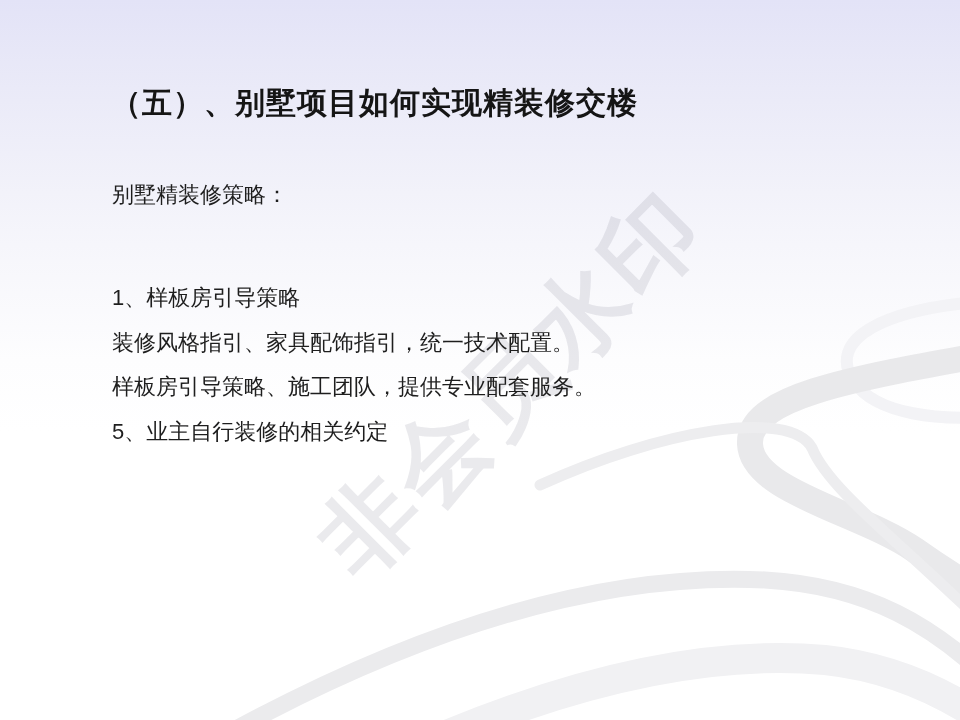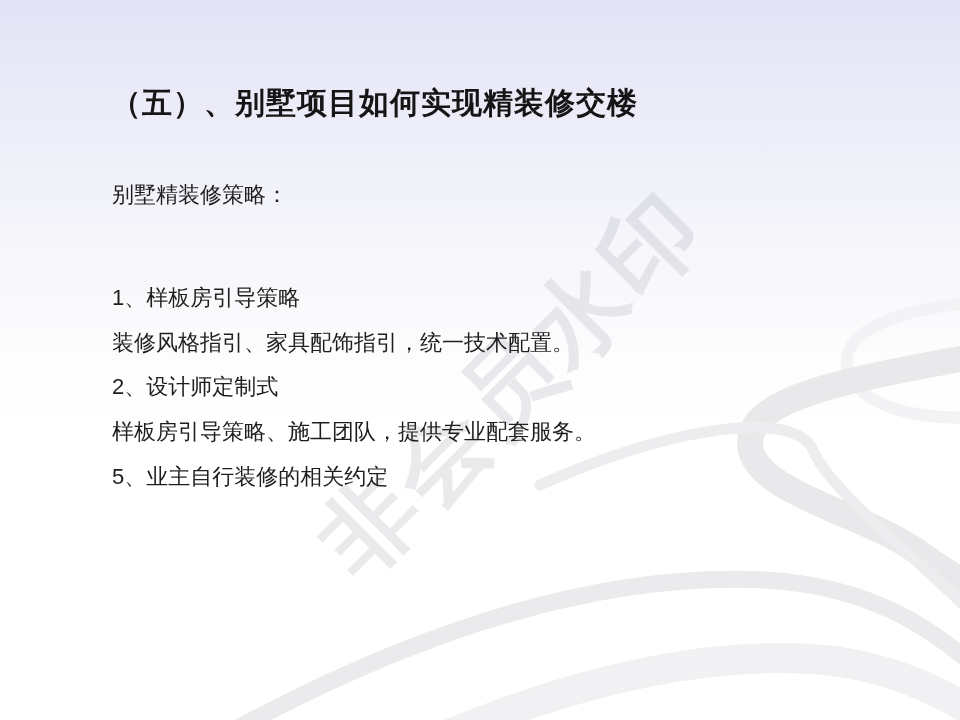--- a/index.html
+++ b/index.html
@@ -87,18 +87,17 @@
 
   <div class="watermark">非会员水印</div>
 
   <h1 class="title">（五）、别墅项目如何实现精装修交楼</h1>
 
   <div class="intro">别墅精装修策略：</div>
 
   <div class="body-lines">
     <div class="body-line">1、样板房引导策略</div>
     <div class="body-line">装修风格指引、家具配饰指引，统一技术配置。</div>
-    <div class="body-line">2、设计师定制式</div>
     <div class="body-line">样板房引导策略、施工团队，提供专业配套服务。</div>
     <div class="body-line">5、业主自行装修的相关约定</div>
   </div>
 
 </div>
 
 </body></html>

